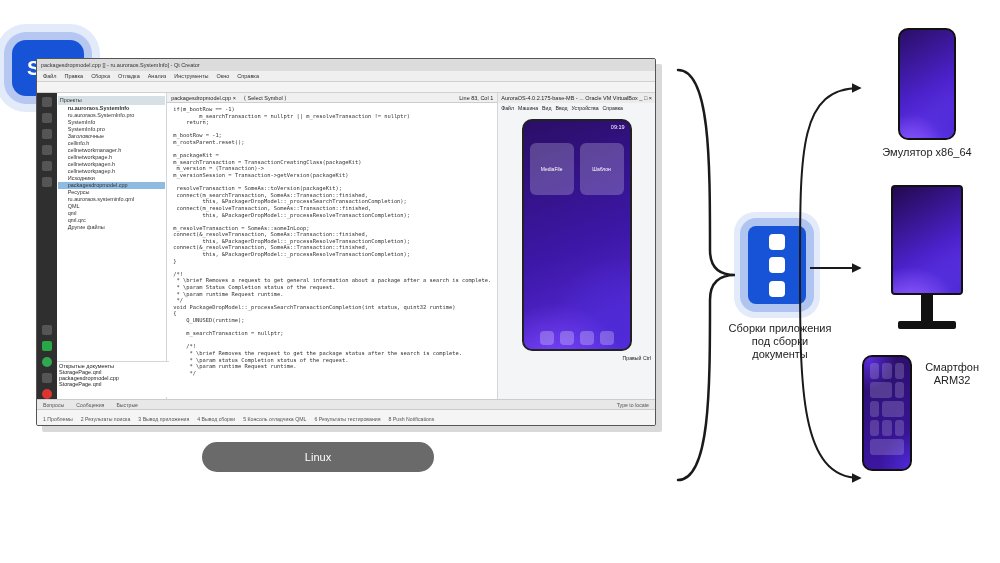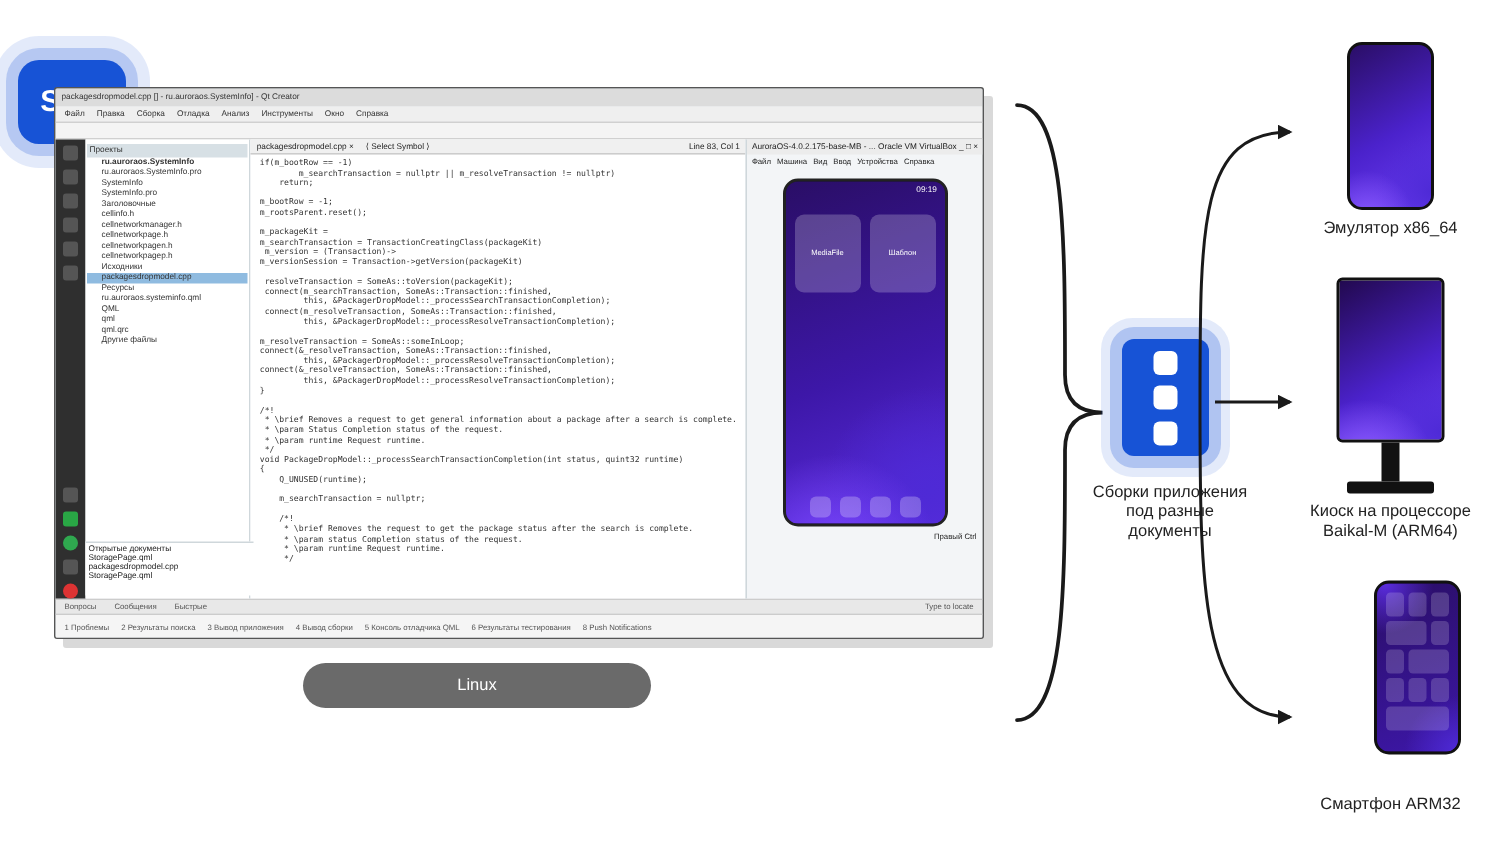--- a/index.html
+++ b/index.html
@@ -279,21 +279,21 @@
     <path d="M18 10 C50 10 50 100 50 190 C50 208 60 215 75 215 C60 215 50 222 50 240 C50 330 50 420 18 420" stroke="#1a1a1a" stroke-width="2.5" fill="none" stroke-linecap="round"></path>
   </svg>
 
   <div class="build-icon">
     <div class="sq"></div>
     <div class="sq"></div>
     <div class="sq"></div>
   </div>
   <div class="build-label">
     <span>Сборки приложения</span><br>
-    <span>под разные</span><br>
+    <span>под сборки</span><br>
     <span>документы</span>
   </div>
 
   <svg class="arrows" viewBox="0 0 90 490">
     <defs>
       <marker id="ah" viewBox="0 0 6 6" refX="5" refY="3" markerWidth="5" markerHeight="5" orient="auto">
         <path d="M0 0 L6 3 L0 6 z" fill="#1a1a1a"></path>
       </marker>
     </defs>
     <path d="M4 230 C4 110 4 50 64 50" stroke="#1a1a1a" stroke-width="2" fill="none" marker-end="url(#ah)"></path>
@@ -311,25 +311,23 @@
     </div>
 
     <div style="display:flex;flex-direction:column;align-items:center;">
       <div class="kiosk">
         <div class="kiosk-screen">
             <div class="waves"></div>
           </div>
         <div class="kiosk-stand"></div>
         <div class="kiosk-base"></div>
       </div>
-      <div class="dev-label">Киоск на процессоре
-Baikal-M (ARM64)</div>
-    </div>
-
-    <div style="display:flex;flex-direction:column;align-items:flex-end;gap:21px;">
+    </div>
+
+    <div style="display:flex;flex-direction:row;align-items:flex-start;">
       <div class="phone-rich">
         <div class="grid">
           <div class="wid"></div>
             <div class="wid"></div>
             <div class="wid"></div>
           <div class="wid" style="grid-column:1/3"></div>
             <div class="wid"></div>
           <div class="wid"></div>
             <div class="wid" style="grid-column:2/4"></div>
           <div class="wid"></div>

